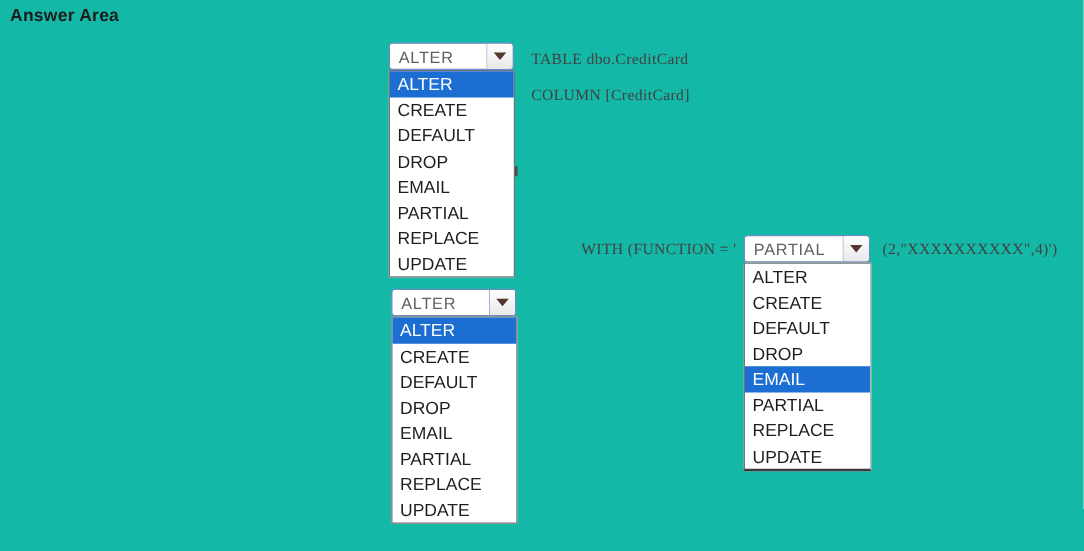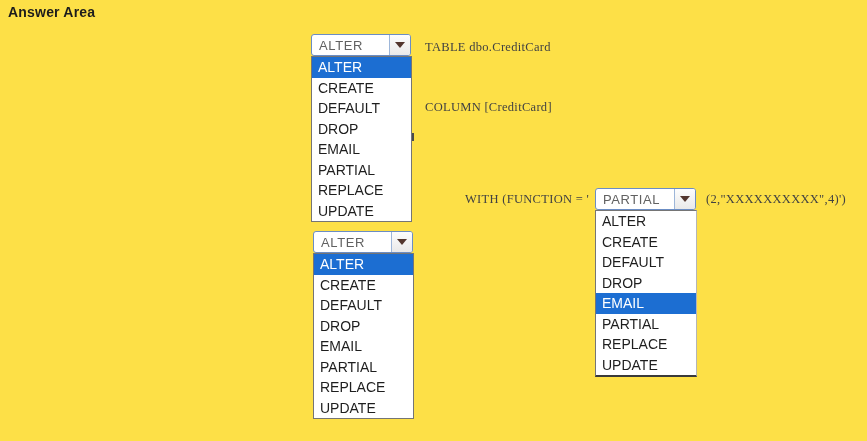--- a/index.html
+++ b/index.html
@@ -1,18 +1,18 @@
 <!DOCTYPE html>
 <html><head>
 <meta charset="utf-8">
 <title>Answer Area</title>
 <style>
   html,body{margin:0;padding:0;background:#ffffff;}
   .stage{
-    position:relative;width:867px;height:441px;background:#fde047;overflow:hidden;
+    position:relative;width:867px;height:441px;background:#14b8a6;overflow:hidden;
     font-family:"Liberation Sans",sans-serif;
   }
   .title{
     position:absolute;left:8px;top:4px;
     font-size:14px;font-weight:bold;color:#1c1c1c;letter-spacing:0.2px;
   }
   .mono{
     position:absolute;font-family:Liberation Serif, serif;
     font-size:12.5px;color:#424242;white-space:pre;letter-spacing:0.3px;
   }
@@ -70,21 +70,21 @@
     <div class="opt">CREATE</div>
     <div class="opt">DEFAULT</div>
     <div class="opt">DROP</div>
     <div class="opt">EMAIL</div>
     <div class="opt">PARTIAL</div>
     <div class="opt">REPLACE</div>
     <div class="opt">UPDATE</div>
   </div>
 
   <div class="mono" style="left:425px;top:40px;">TABLE dbo.CreditCard</div>
-  <div class="mono" style="left:425px;top:69px;margin-top:31px;">COLUMN [CreditCard]</div>
+  <div class="mono" style="left:425px;top:69px;">COLUMN [CreditCard]</div>
 
   <div class="artifact" style="left:412px;top:133px;"></div>
 
   <div class="combo" style="left:313px;top:231px;width:100px;">
     <span class="combo-value">ALTER</span>
     <span class="combo-btn">
       <span class="arrow"></span>
     </span>
   </div>
 

